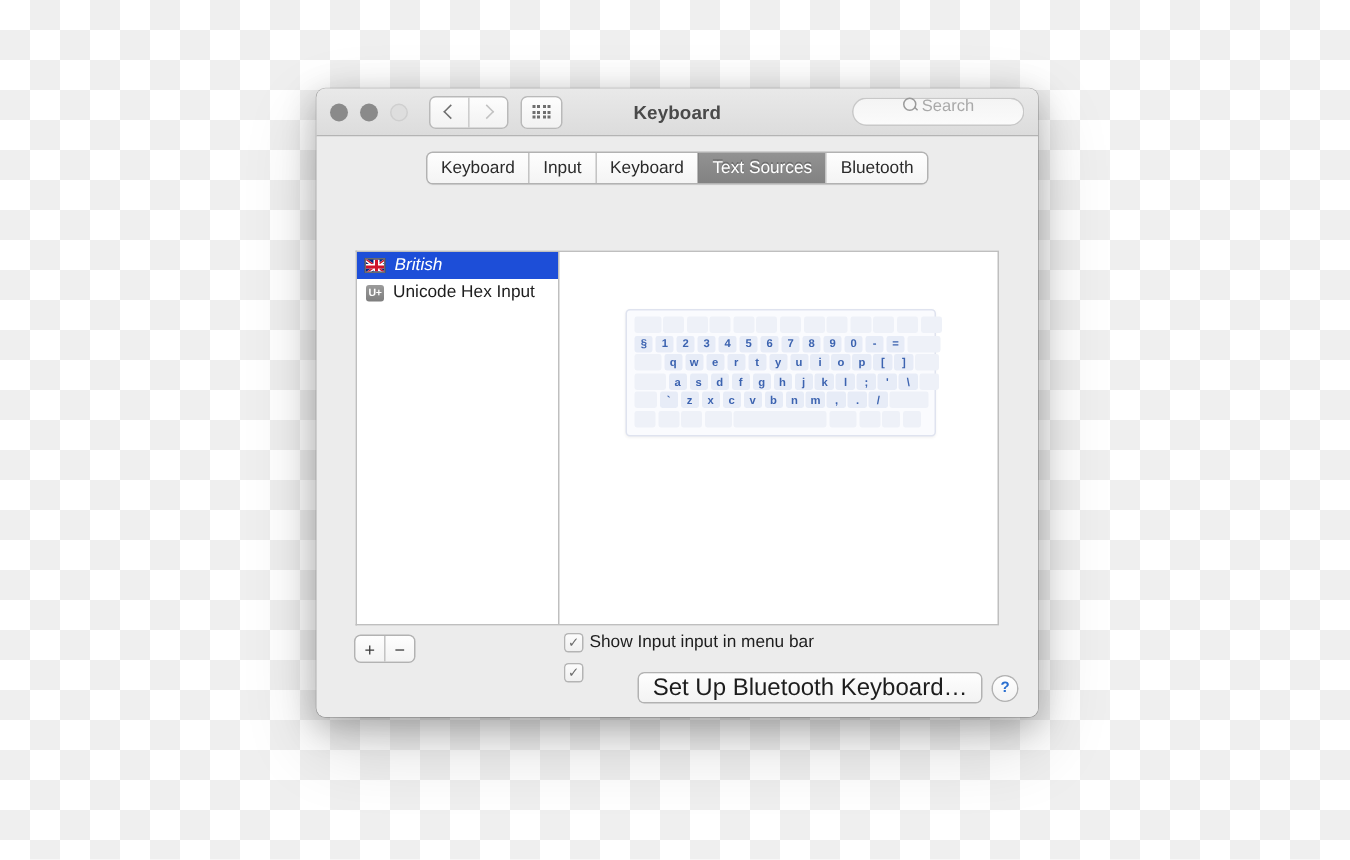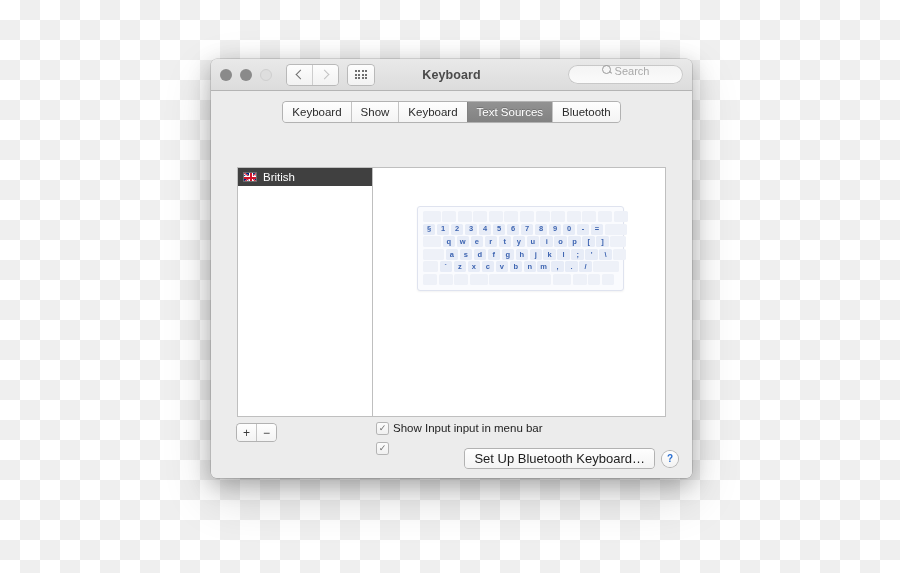--- a/index.html
+++ b/index.html
@@ -212,22 +212,23 @@
     height: 18px;
     display: flex;
     align-items: center;
     gap: 6px;
     padding: 0 5px;
     font-size: 11.5px;
     color: #1d1d1d;
     box-sizing: border-box;
   }
   .source-row.selected {
-    background: #404040;
+    background: #1d4ed8;
     color: #ffffff;
+    font-style: italic;
   }
 
   
   .flag-uk {
     width: 14px; height: 10px;
     flex: 0 0 14px;
     position: relative;
     background: #00247d;
     border: 0.5px solid #6b6b6b;
     box-sizing: border-box;
@@ -348,41 +349,45 @@
       <span class="magnifier"></span>
       <span id="search-placeholder">Search</span>
     </div>
   </div>
 
   <div id="winbody">
 
     <div id="tabbar">
       <div class="tabstrip" id="tabstrip">
           <div class="tab">Keyboard</div>
-          <div class="tab">Show</div>
+          <div class="tab">Input</div>
           <div class="tab">Keyboard</div>
           <div class="tab active">Text Sources</div>
           <div class="tab">Bluetooth</div>
         </div>
     </div>
 
     <div id="panels">
       <div id="sources-list">
           <div class="source-row selected">
             <span class="flag-uk">
               <i class="f-dw1"></i>
               <i class="f-dw2"></i>
               <i class="f-dr1"></i>
               <i class="f-dr2"></i>
               <i class="f-cw-h"></i>
               <i class="f-cw-v"></i>
               <i class="f-cr-h"></i>
               <i class="f-cr-v"></i>
             </span>
             <span>British</span>
+          </div>
+          <div class="source-row">
+            <span class="uplus">U+</span>
+            <span>Unicode Hex Input</span>
           </div>
         </div>
       <div id="preview-panel">
         <div id="vkb">
             <div class="kb-row">
               <div class="key blank" style="width: 17.5px; min-width: 17.5px;"></div>
               <div class="key blank" style="width: 14px; min-width: 14px;"></div>
               <div class="key blank" style="width: 14px; min-width: 14px;"></div>
               <div class="key blank" style="width: 14px; min-width: 14px;"></div>
               <div class="key blank" style="width: 14px; min-width: 14px;"></div>
@@ -488,20 +493,20 @@
           <span style="font-size: 11.5px; color: rgb(29, 29, 29); white-space: nowrap;">Show Input input in menu bar</span>
         </div>
         <div style="display: flex; align-items: center; gap: 5px; height: 16px; margin-bottom: 4px;">
           <span style="width: 11px; height: 11px; border-radius: 2px; box-sizing: border-box; background: linear-gradient(rgb(252, 252, 252), rgb(240, 240, 240)); box-shadow: rgb(180, 180, 180) 0px 0px 0px 1px; display: flex; align-items: center; justify-content: center; font-size: 9px; color: rgb(110, 110, 110); line-height: 1;">✓</span>
         </div>
       </div>
 
     <div style="position:absolute; right:14px; bottom:10px; display:flex; align-items:center; gap:8px;">
       <div style="height:19px; padding:0 9px; display:flex; align-items:center; border-radius:3.5px;
                   background:linear-gradient(to bottom,#fefefe,#f3f3f3); box-shadow:0 0 0 1px #b2b2b2;
-                  font-size:13px; color:#1d1d1d; white-space:nowrap;">Set Up Bluetooth Keyboard…</div>
+                  font-size:16px; color:#1d1d1d; white-space:nowrap;">Set Up Bluetooth Keyboard…</div>
       <div style="width:16px; height:16px; border-radius:50%; display:flex; align-items:center;
                   justify-content:center; background:linear-gradient(to bottom,#fefefe,#f3f3f3);
                   box-shadow:0 0 0 1px #b2b2b2; font-size:10px; font-weight:bold; color:#2a6fd0;">?</div>
     </div>
 
   </div>
 </div>
 
 </body></html>

